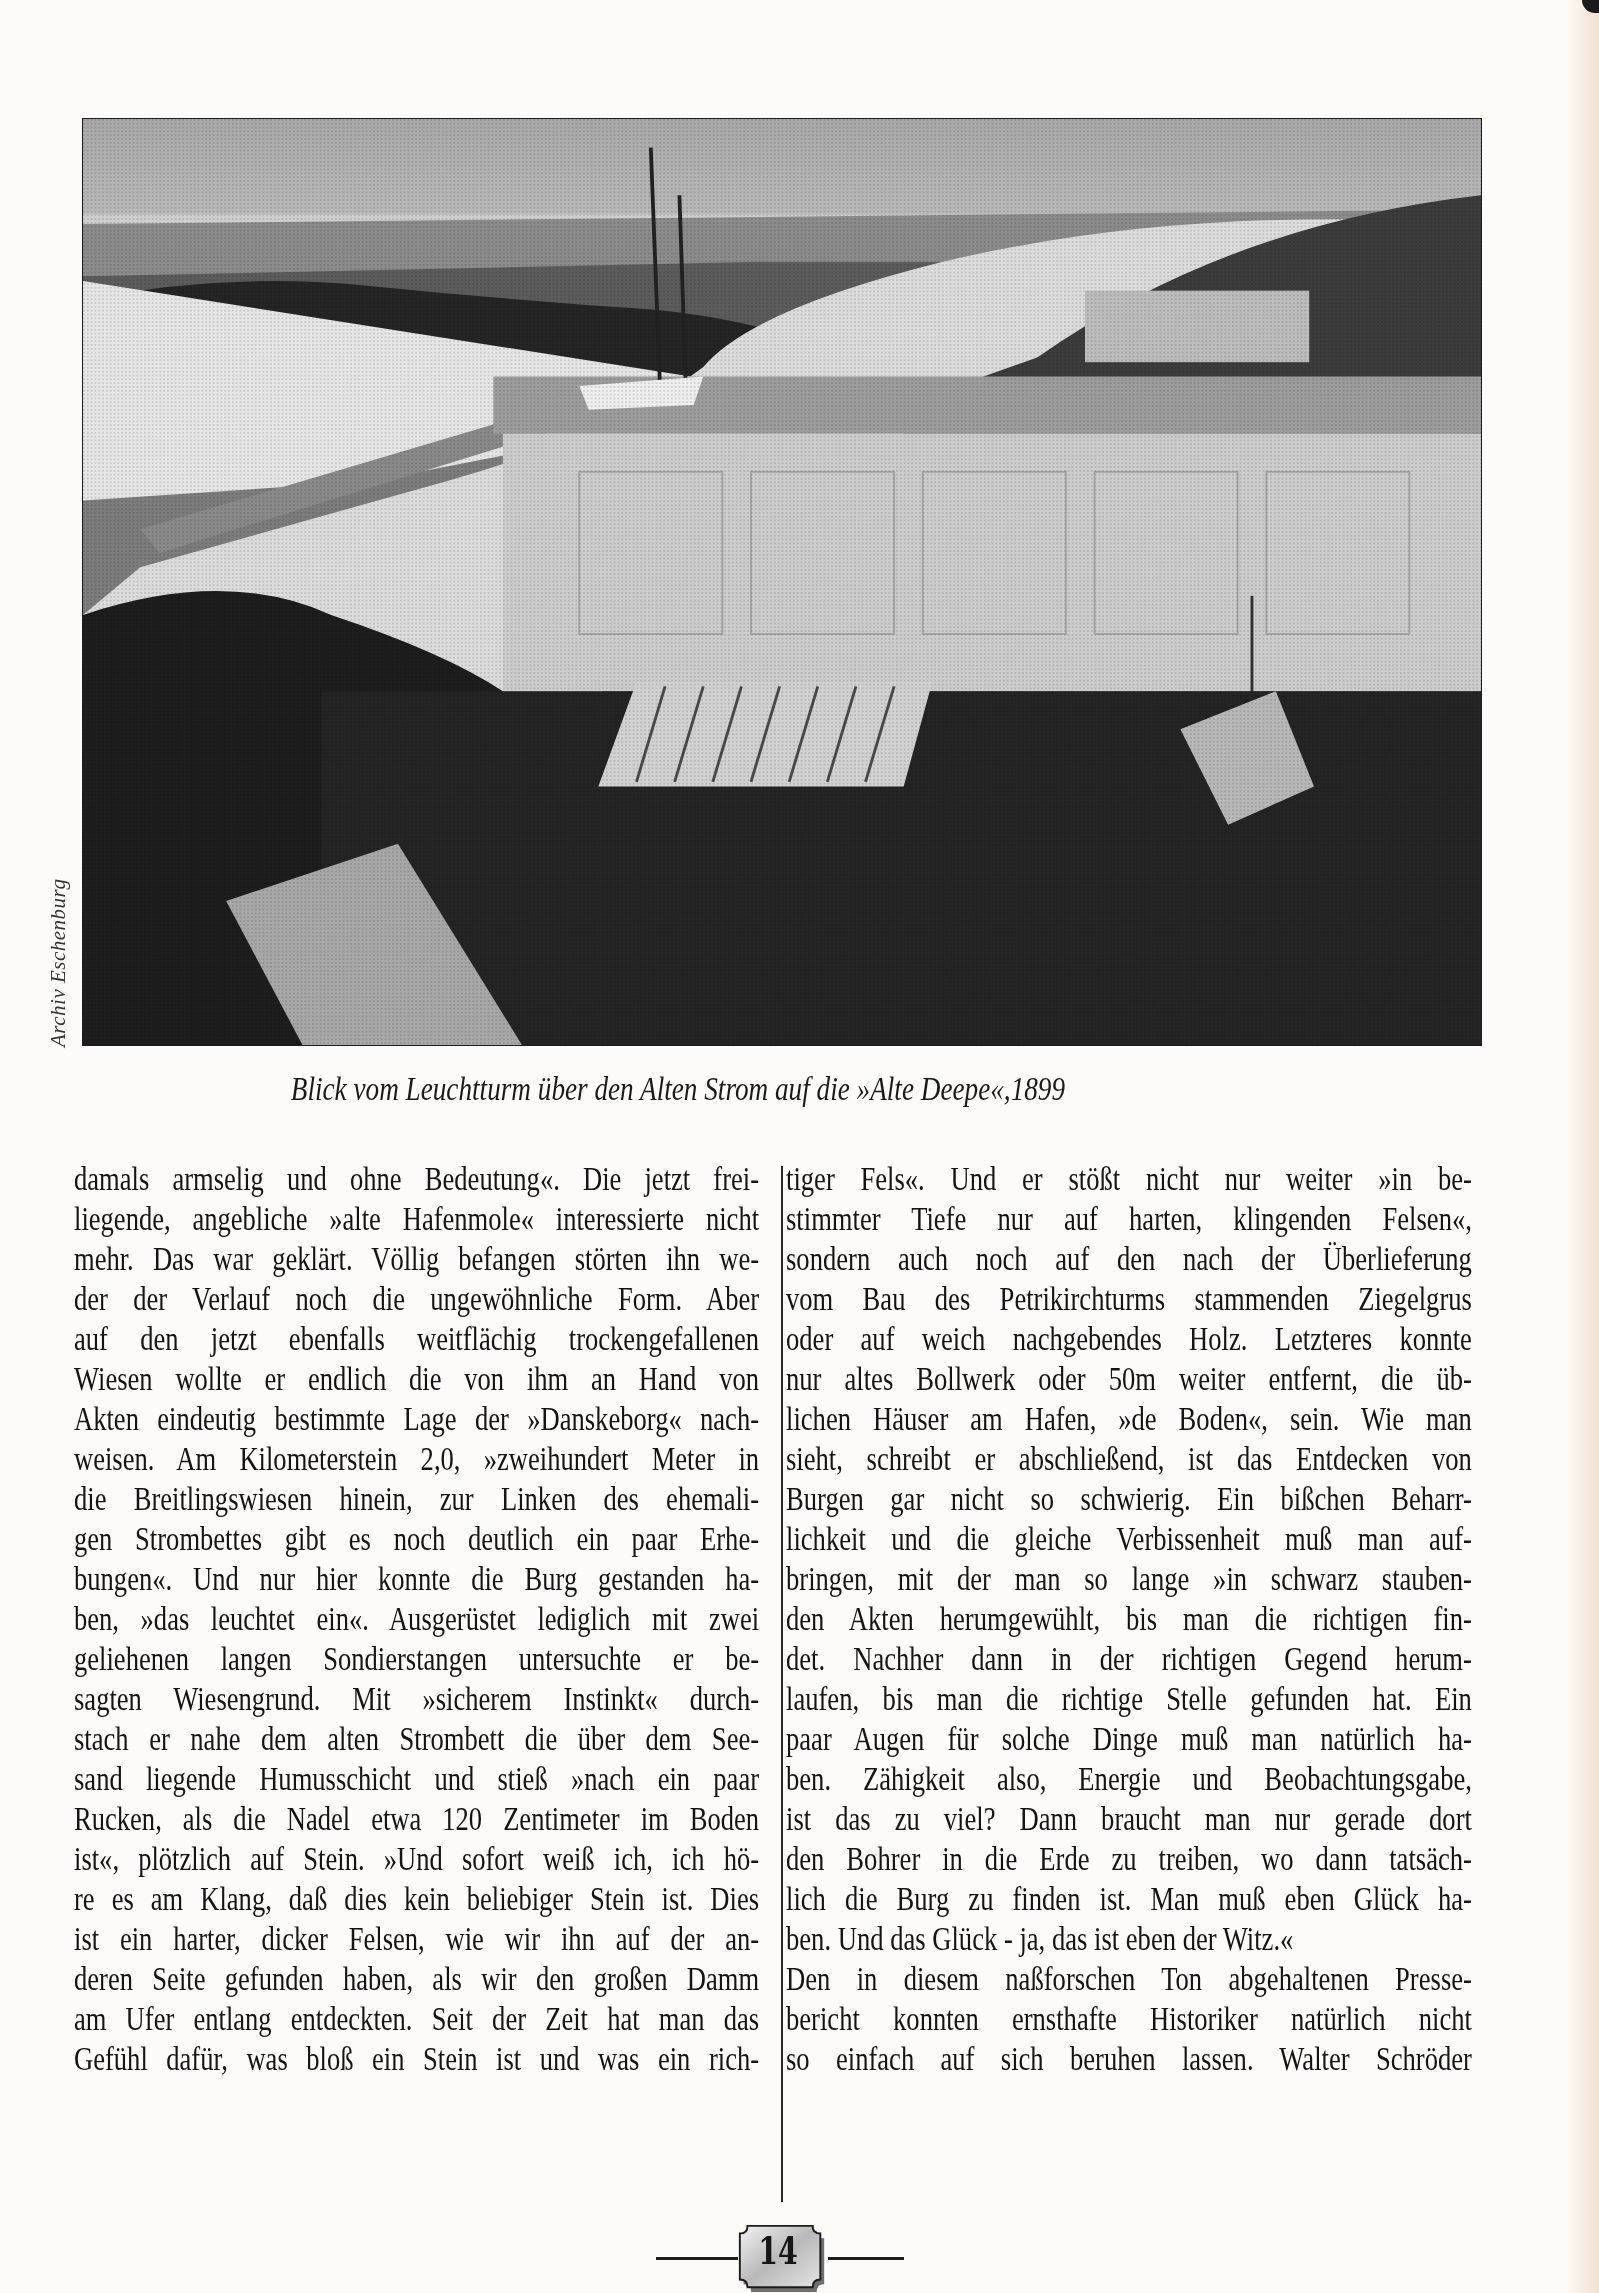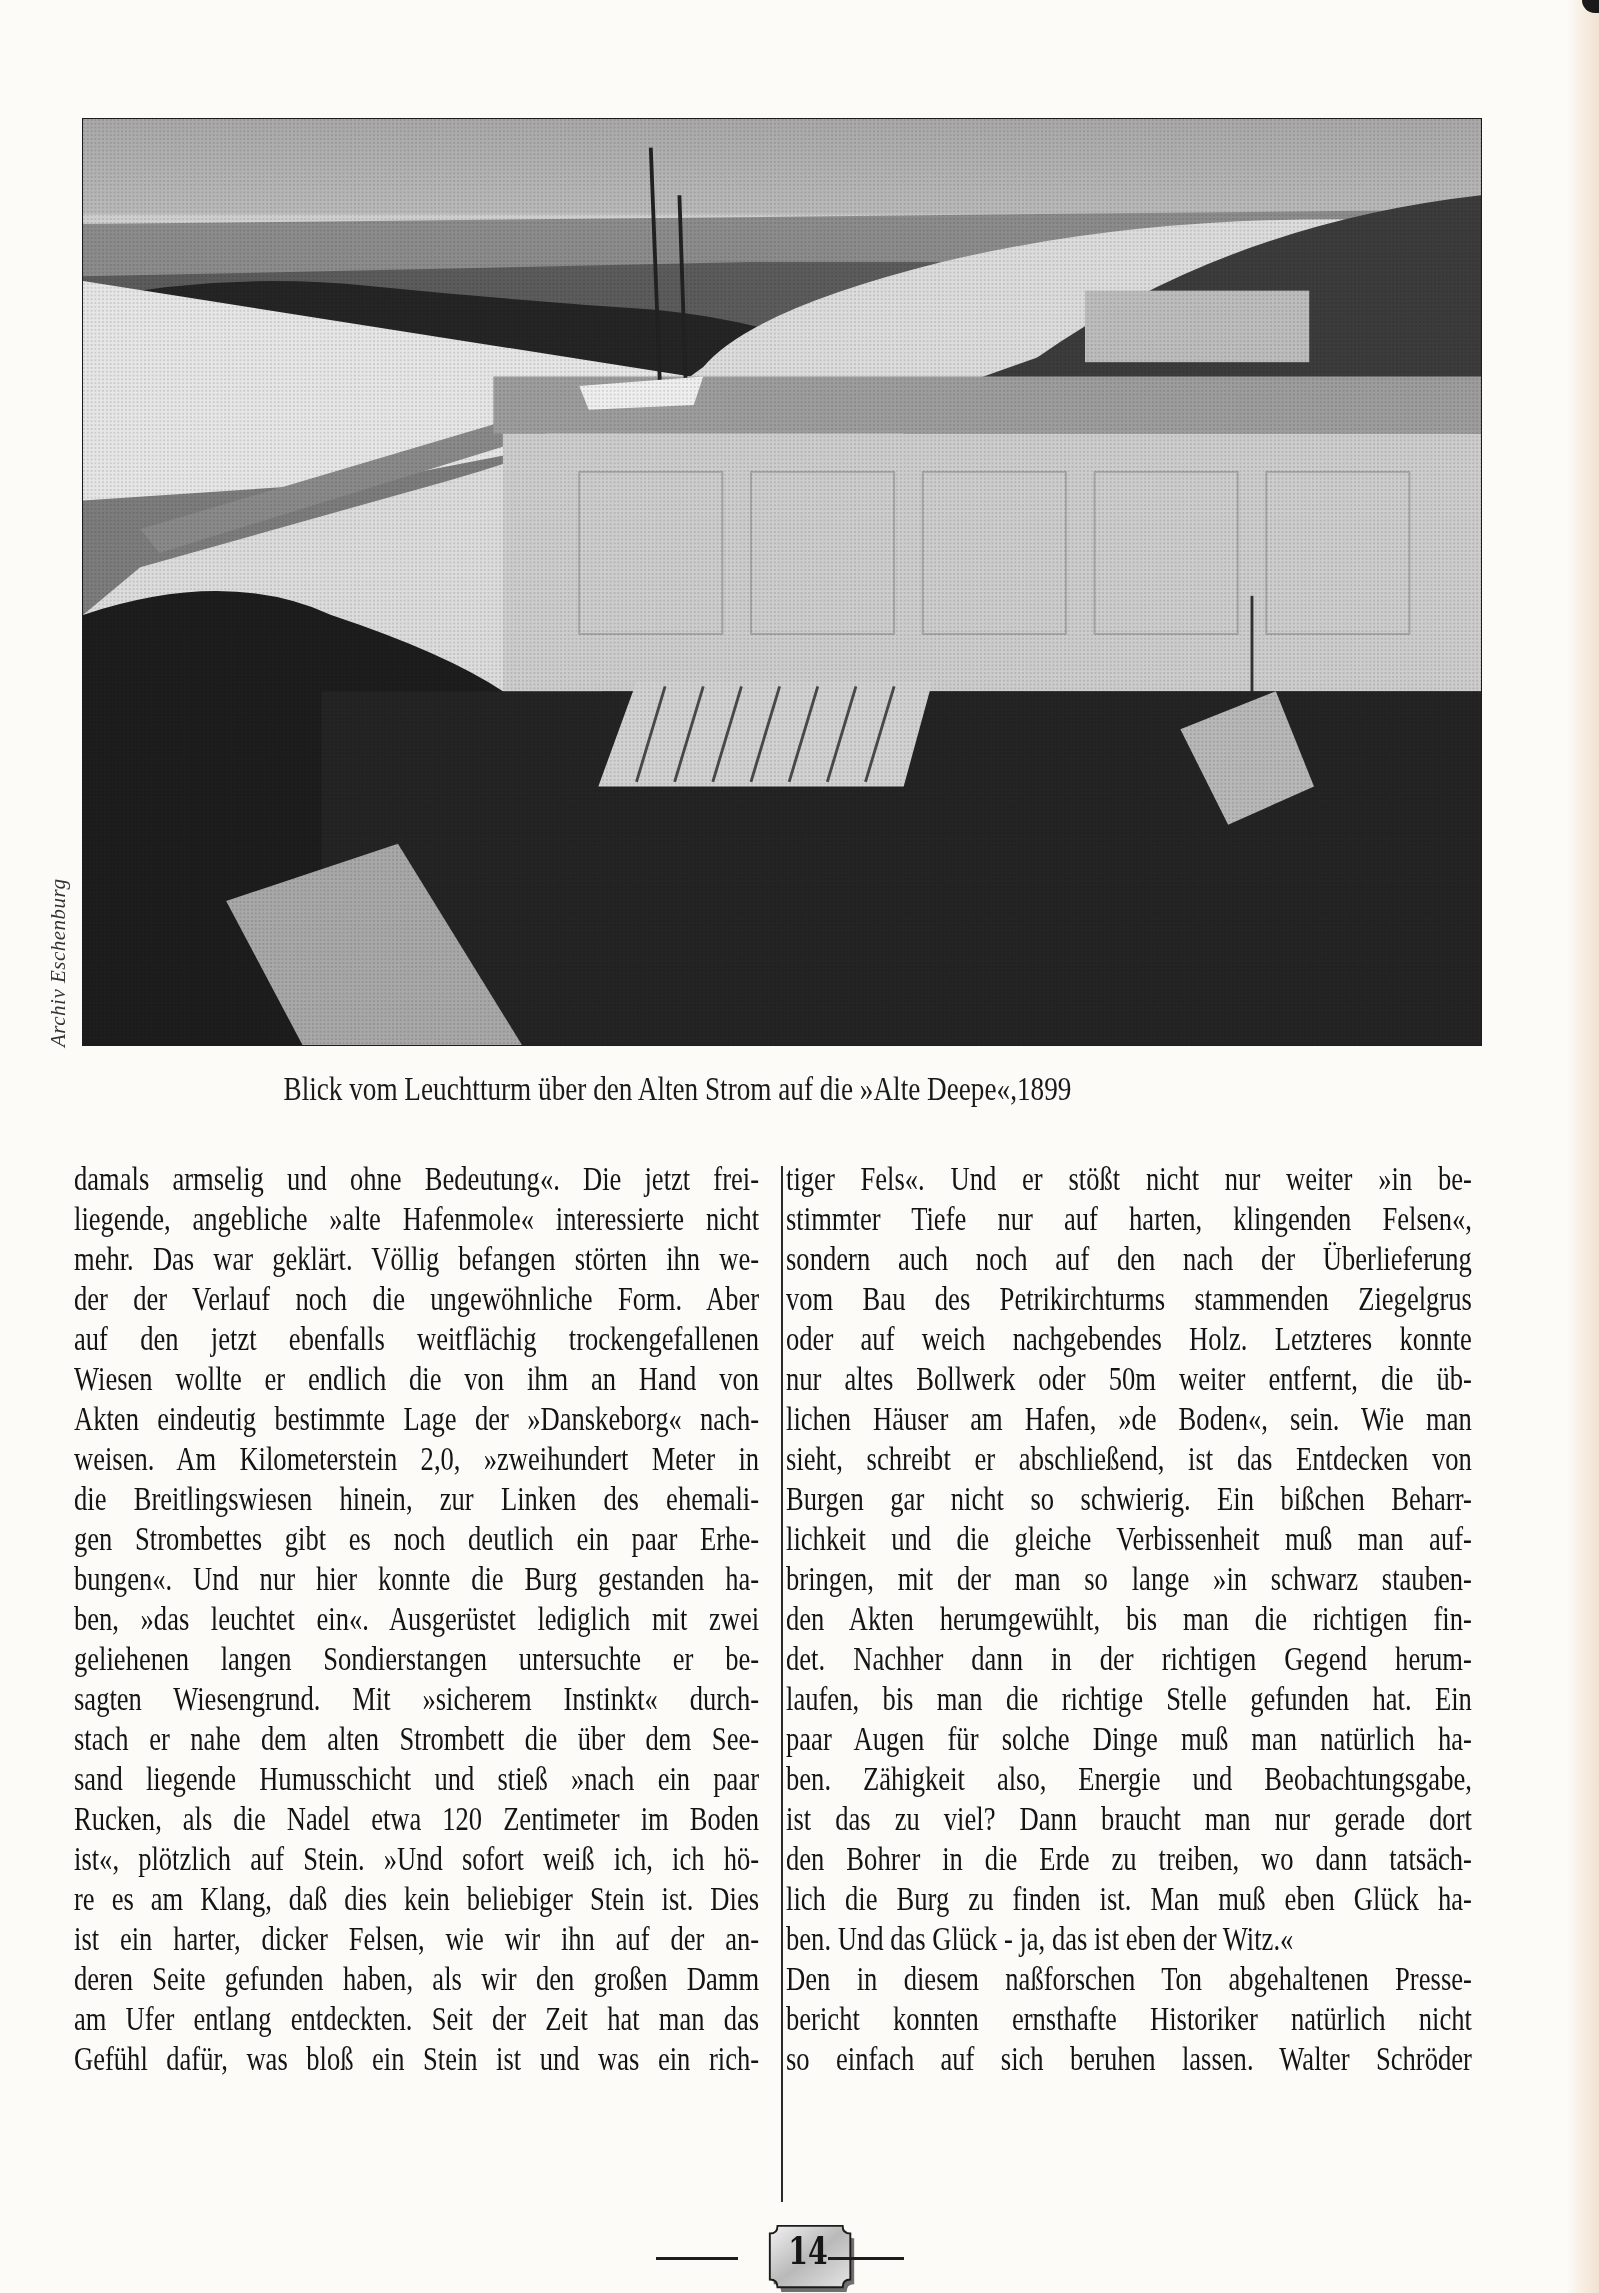--- a/index.html
+++ b/index.html
@@ -24,42 +24,42 @@
   }
   .photo svg { display: block; width: 100%; height: 100%; }
   .credit {
     position: absolute; left: 46px; top: 1047px;
     transform-origin: 0 0; transform: rotate(-90deg);
     font-style: italic; font-size: 21px; color: #333;
     white-space: nowrap; letter-spacing: 0.5px;
   }
   .caption {
     position: absolute; left: 0; width: 1355px; top: 1068px; text-align: center;
-    font-size: 34px; line-height: 42px; color: #1a1a1a;
+    font-style: italic; font-size: 34px; line-height: 42px; color: #1a1a1a;
   }
   .caption span { display: inline-block; transform: scaleX(0.8); transform-origin: center; }
   .column {
     position: absolute; top: 1159px; width: 851px;
     transform-origin: 0 0; transform: scaleX(0.805);
   }
   .col-left { left: 74px; }
   .col-right { left: 786px; width: 851px; transform: scaleX(0.806); }
   .line {
     display: block; height: 40px; line-height: 40px; font-size: 33px;
     text-align: justify; text-align-last: justify; white-space: nowrap; overflow: visible;
   }
   .line.last { text-align-last: left; }
   .col-rule {
     position: absolute; left: 781px; top: 1166px; width: 1.9px; height: 1036px; background: #2a2a2a;
   }
   .pn-line { position: absolute; top: 2257px; height: 2.9px; background: #1d1d1d; }
   .pn-line.l { left: 656px; width: 82px; }
   .pn-line.r { left: 828px; width: 76px; }
   .pn-box {
-    position: absolute; left: 766px; top: 2222px; width: 88px; height: 65px;
+    position: absolute; left: 736px; top: 2222px; width: 88px; height: 65px;
   }
   .pn-box svg { position: absolute; left: 0; top: 0; }
   .pn-num {
     position: absolute; left: 0; top: 5.7px; width: 84px; text-align: center;
     font-family: "DejaVu Serif", serif; font-weight: bold; font-size: 38px; color: #161616;
     transform: scaleX(0.75);
   }
 </style>
 </head>
 <body>

